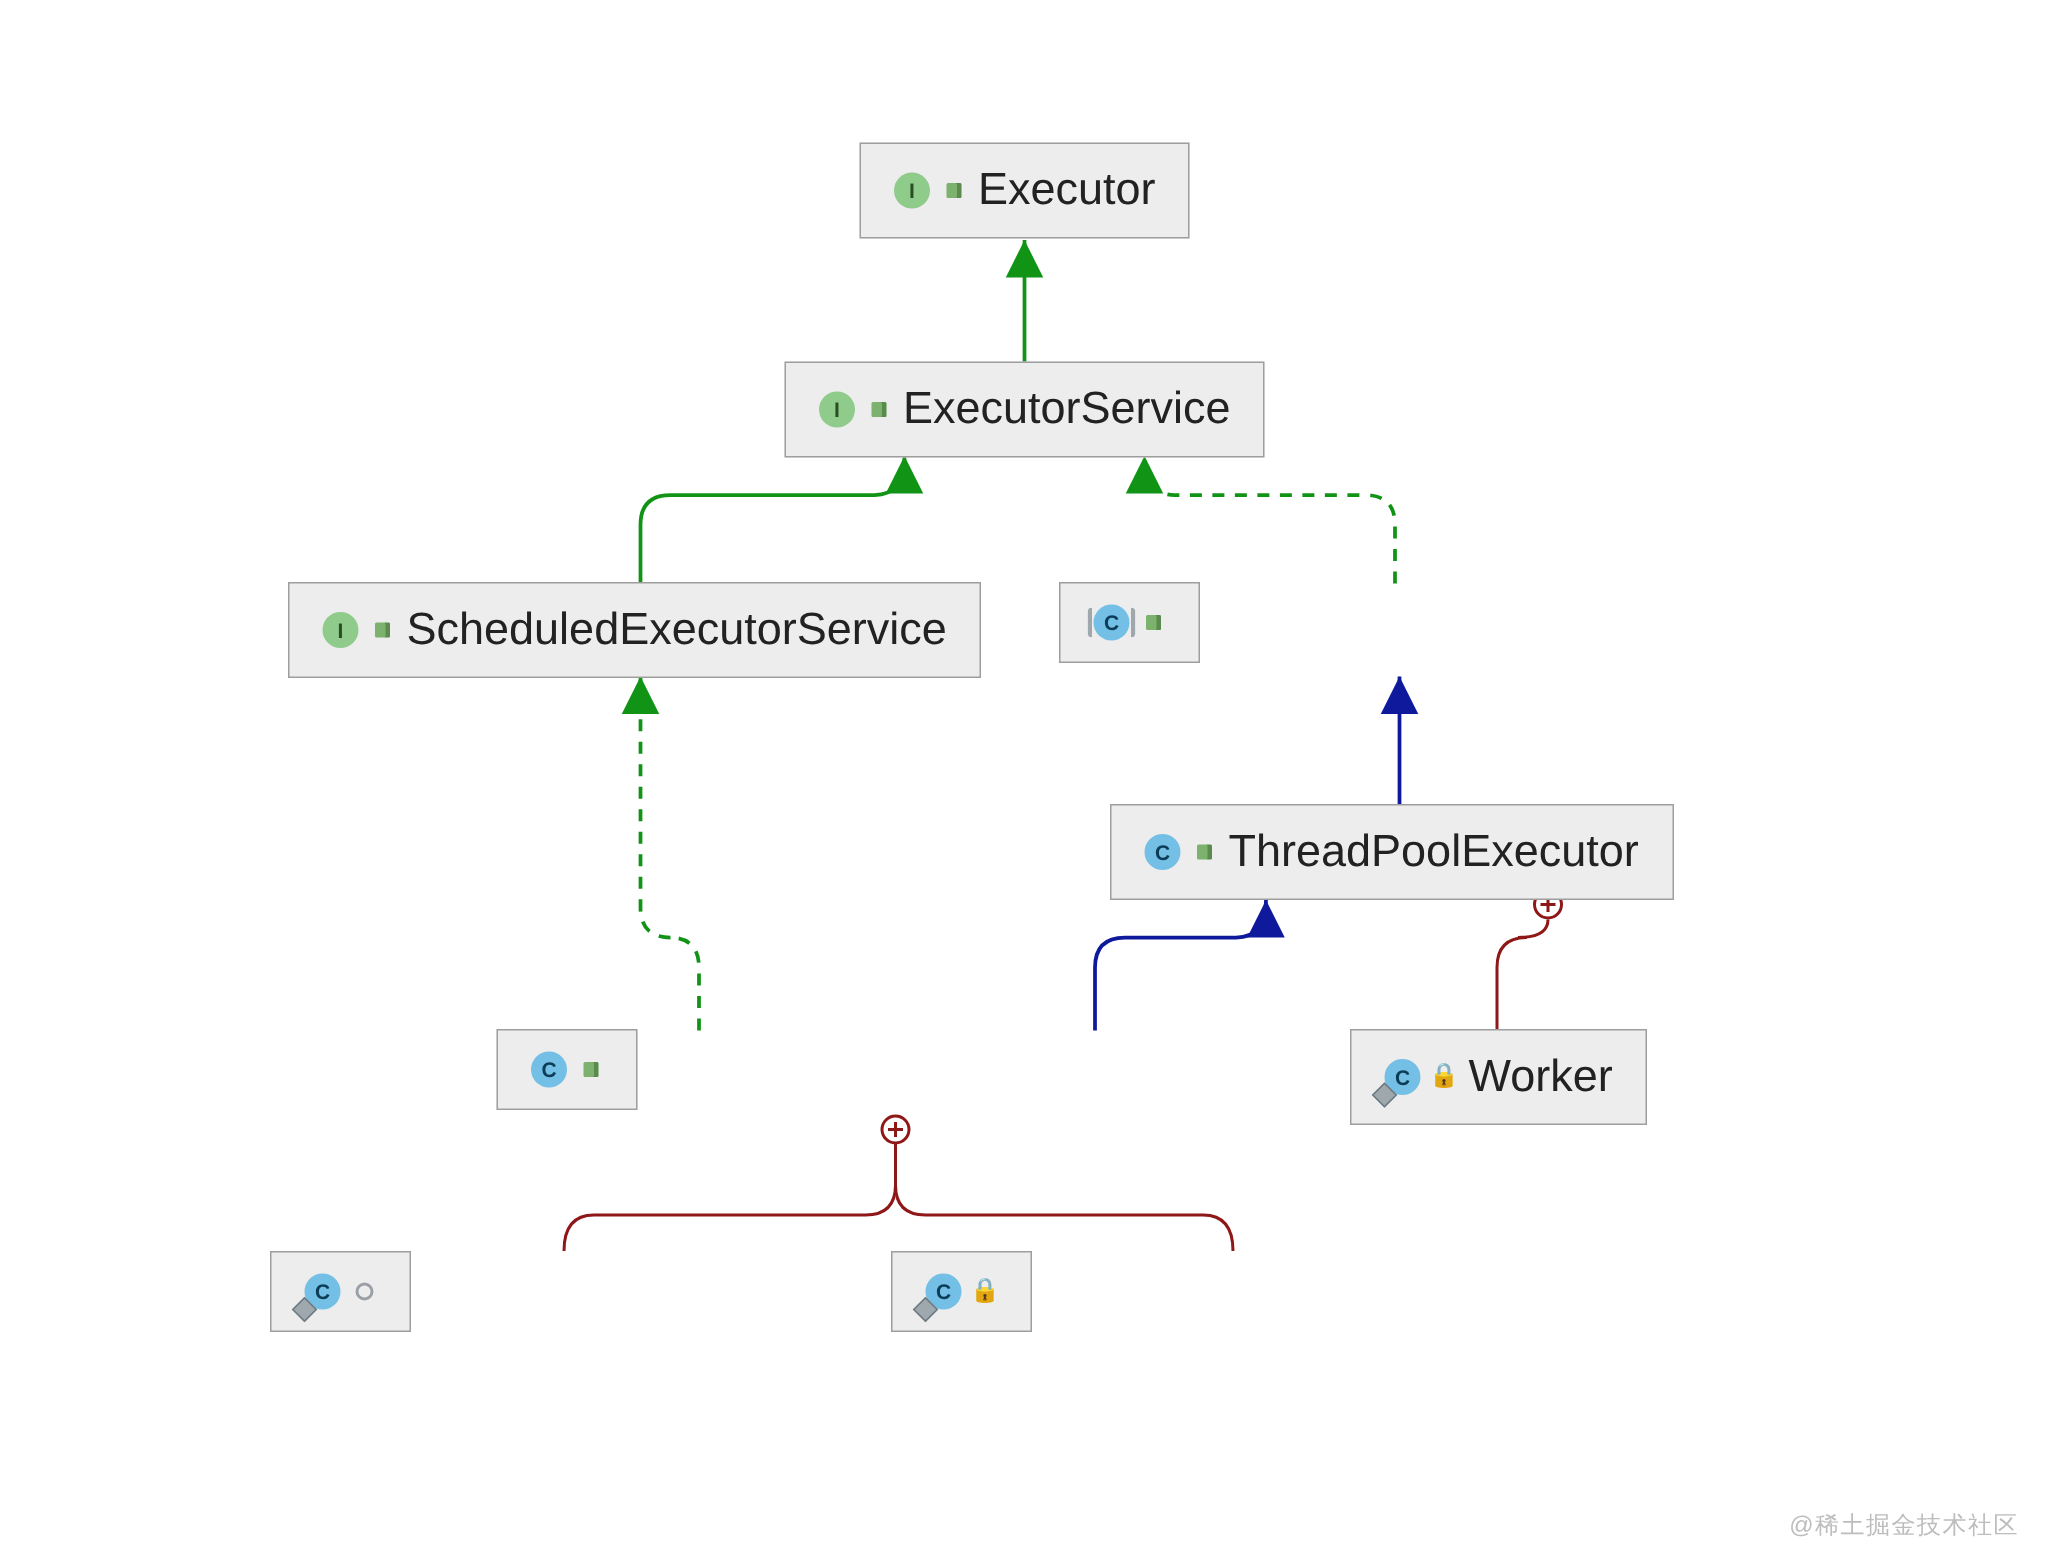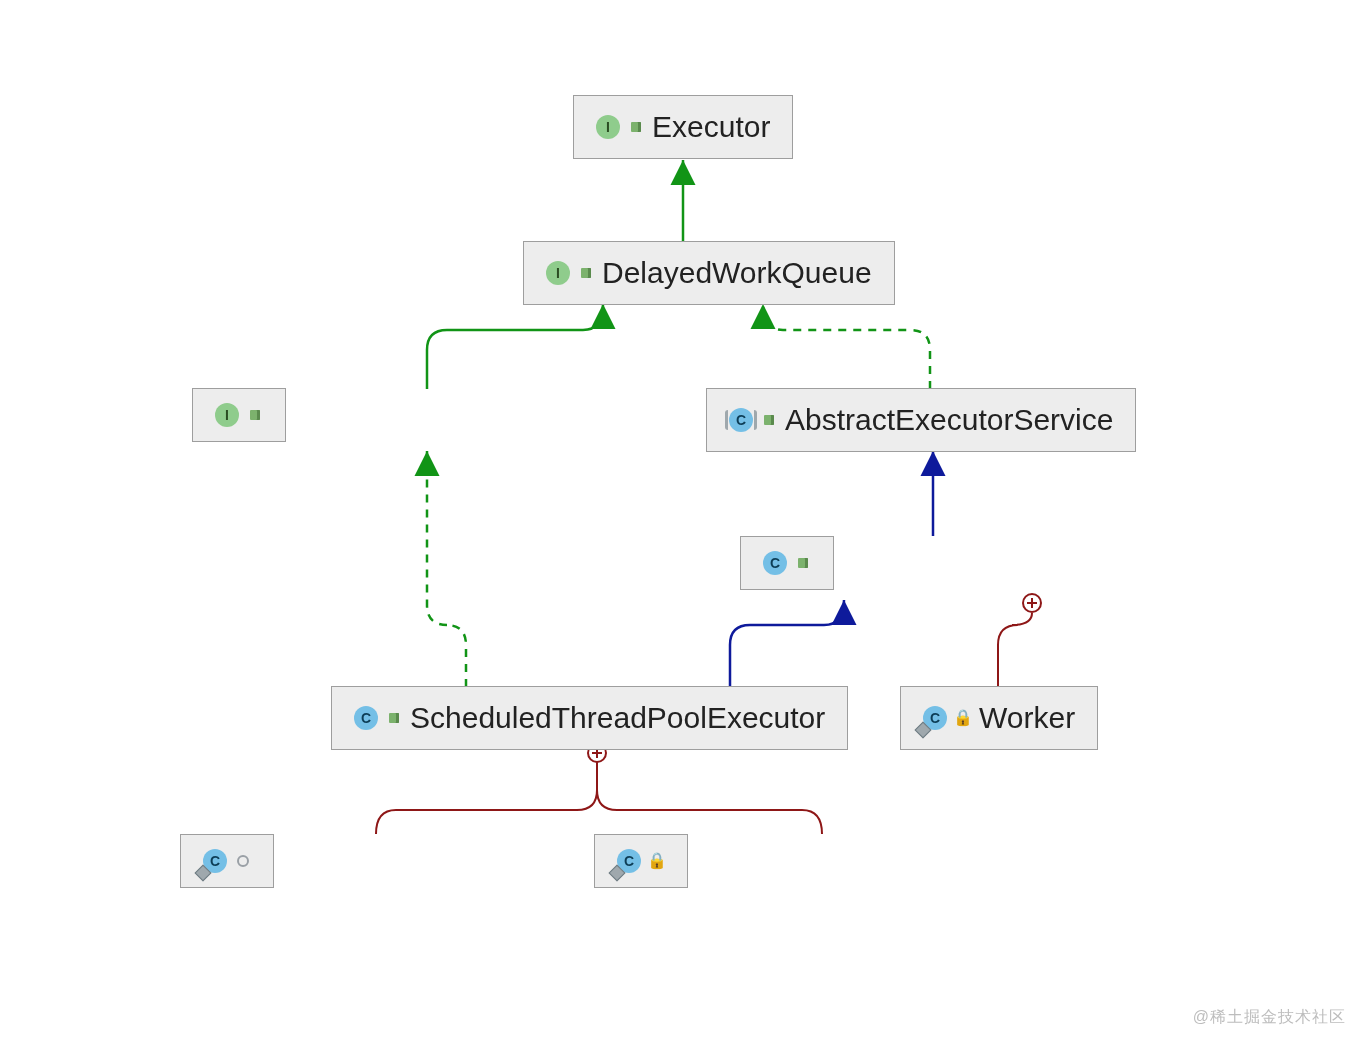--- a/index.html
+++ b/index.html
@@ -159,51 +159,51 @@
       </span>
     <span class="vis-icon vis-public"></span>
     <span>Executor</span>
   </div>
 
   <div class="node" style="left:523px; top:241px;">
     <span class="type-icon interface">
         <span>I</span>
       </span>
     <span class="vis-icon vis-public"></span>
-    <span>DelayedWorkQueue</span>
+    <span>ExecutorService</span>
   </div>
 
   <div class="node" style="left:192px; top:388px;">
     <span class="type-icon interface">
         <span>I</span>
       </span>
     <span class="vis-icon vis-public"></span>
+    <span>ScheduledExecutorService</span>
   </div>
 
   <div class="node" style="left:706px; top:388px;">
     <span class="type-icon abstract">
         <span>C</span>
       </span>
     <span class="vis-icon vis-public"></span>
-    <span>AbstractExecutorService</span>
   </div>
 
   <div class="node" style="left:740px; top:536px;">
     <span class="type-icon class">
         <span>C</span>
       </span>
     <span class="vis-icon vis-public"></span>
+    <span>ThreadPoolExecutor</span>
   </div>
 
   <div class="node" style="left:331px; top:686px;">
     <span class="type-icon class">
         <span>C</span>
       </span>
     <span class="vis-icon vis-public"></span>
-    <span>ScheduledThreadPoolExecutor</span>
   </div>
 
   <div class="node" style="left:900px; top:686px;">
     <span class="type-icon class">
         <span class="nested-badge"></span>
         <span>C</span>
       </span>
     <span class="vis-icon vis-private">🔒</span>
     <span>Worker</span>
   </div>

